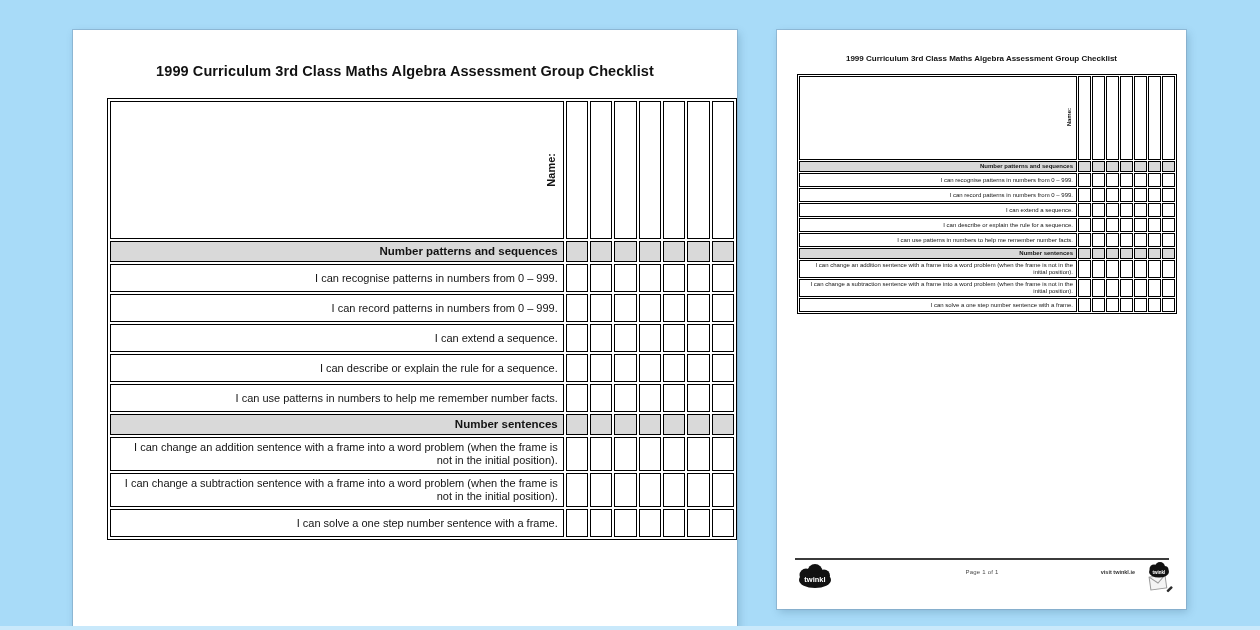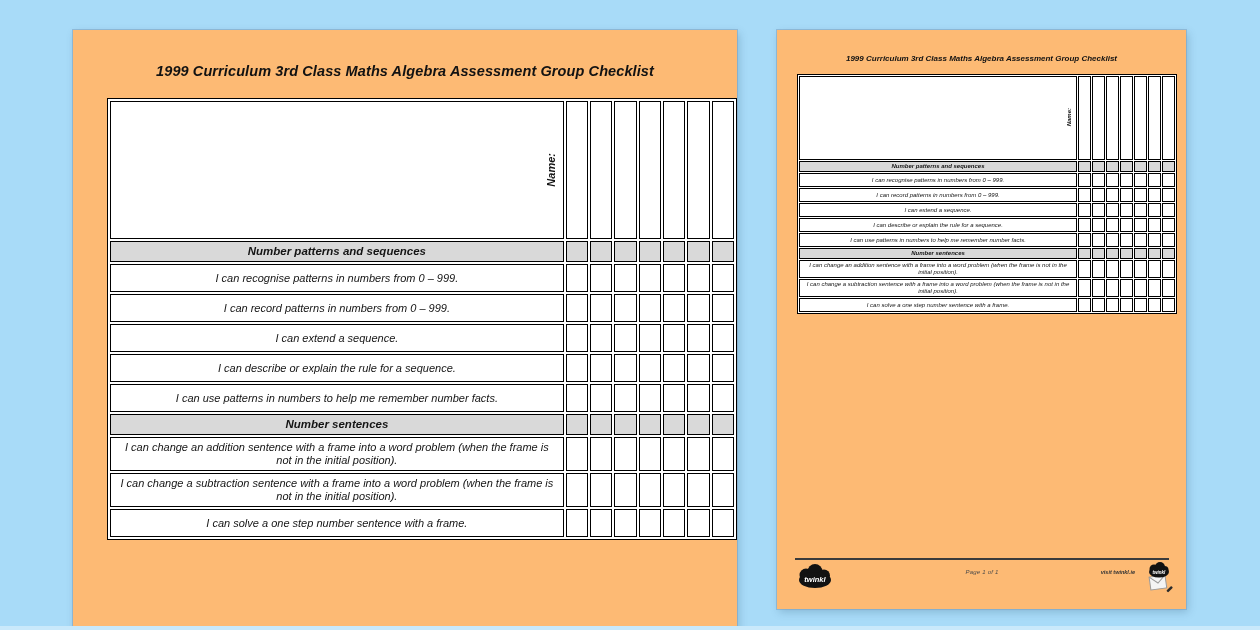--- a/index.html
+++ b/index.html
@@ -3,23 +3,22 @@
 <meta charset="utf-8">
 <style>
   html,body{margin:0;padding:0;}
   body{
     width:1260px;height:630px;overflow:hidden;position:relative;
     background:#a8dbf8;
     font-family:"Liberation Sans", sans-serif;
     -webkit-font-smoothing:antialiased;
   }
   .page{
-    position:absolute;background:#fdba74;
+    position:absolute;background:#ffffff;
     box-shadow:0 0 0 1px rgba(125,160,190,.55), 2px 3px 8px rgba(40,80,110,.25);
-    font-style:italic;
   }
   .page-left{left:73px;top:30px;width:664px;height:620px;}
   .page-right{left:777px;top:30px;width:409px;height:579px;}
 
   .doc-title{
     position:absolute;left:0;right:0;text-align:center;
     font-weight:700;color:#121212;
   }
   .page-left  .doc-title{top:33px;font-size:14.5px;letter-spacing:.1px;}
   .page-right .doc-title{top:24px;font-size:8px;}
@@ -28,21 +27,21 @@
     position:absolute;border-collapse:separate;table-layout:fixed;
     border:1px solid #000;background:#fff;
   }
   .page-left  table.checklist{left:34px;top:68px;border-spacing:2px;}
   .page-right table.checklist{left:20px;top:44px;border-spacing:1px;}
 
   table.checklist td{
     border:1px solid #000;vertical-align:middle;overflow:hidden;
     color:#141414;
   }
-  td.c-stmt{text-align:center;}
+  td.c-stmt{text-align:right;}
   td.sec{background:#d9d9d9;font-weight:700;}
   td.head{vertical-align:bottom;text-align:right;}
   .name-label{
     display:inline-block;writing-mode:vertical-rl;transform:rotate(180deg);
     font-weight:700;
   }
 
   
   .page-left td.c-stmt{width:456px;font-size:11px;line-height:13px;padding:3px 5px;}
   .page-left td.c-name{width:19px;}

